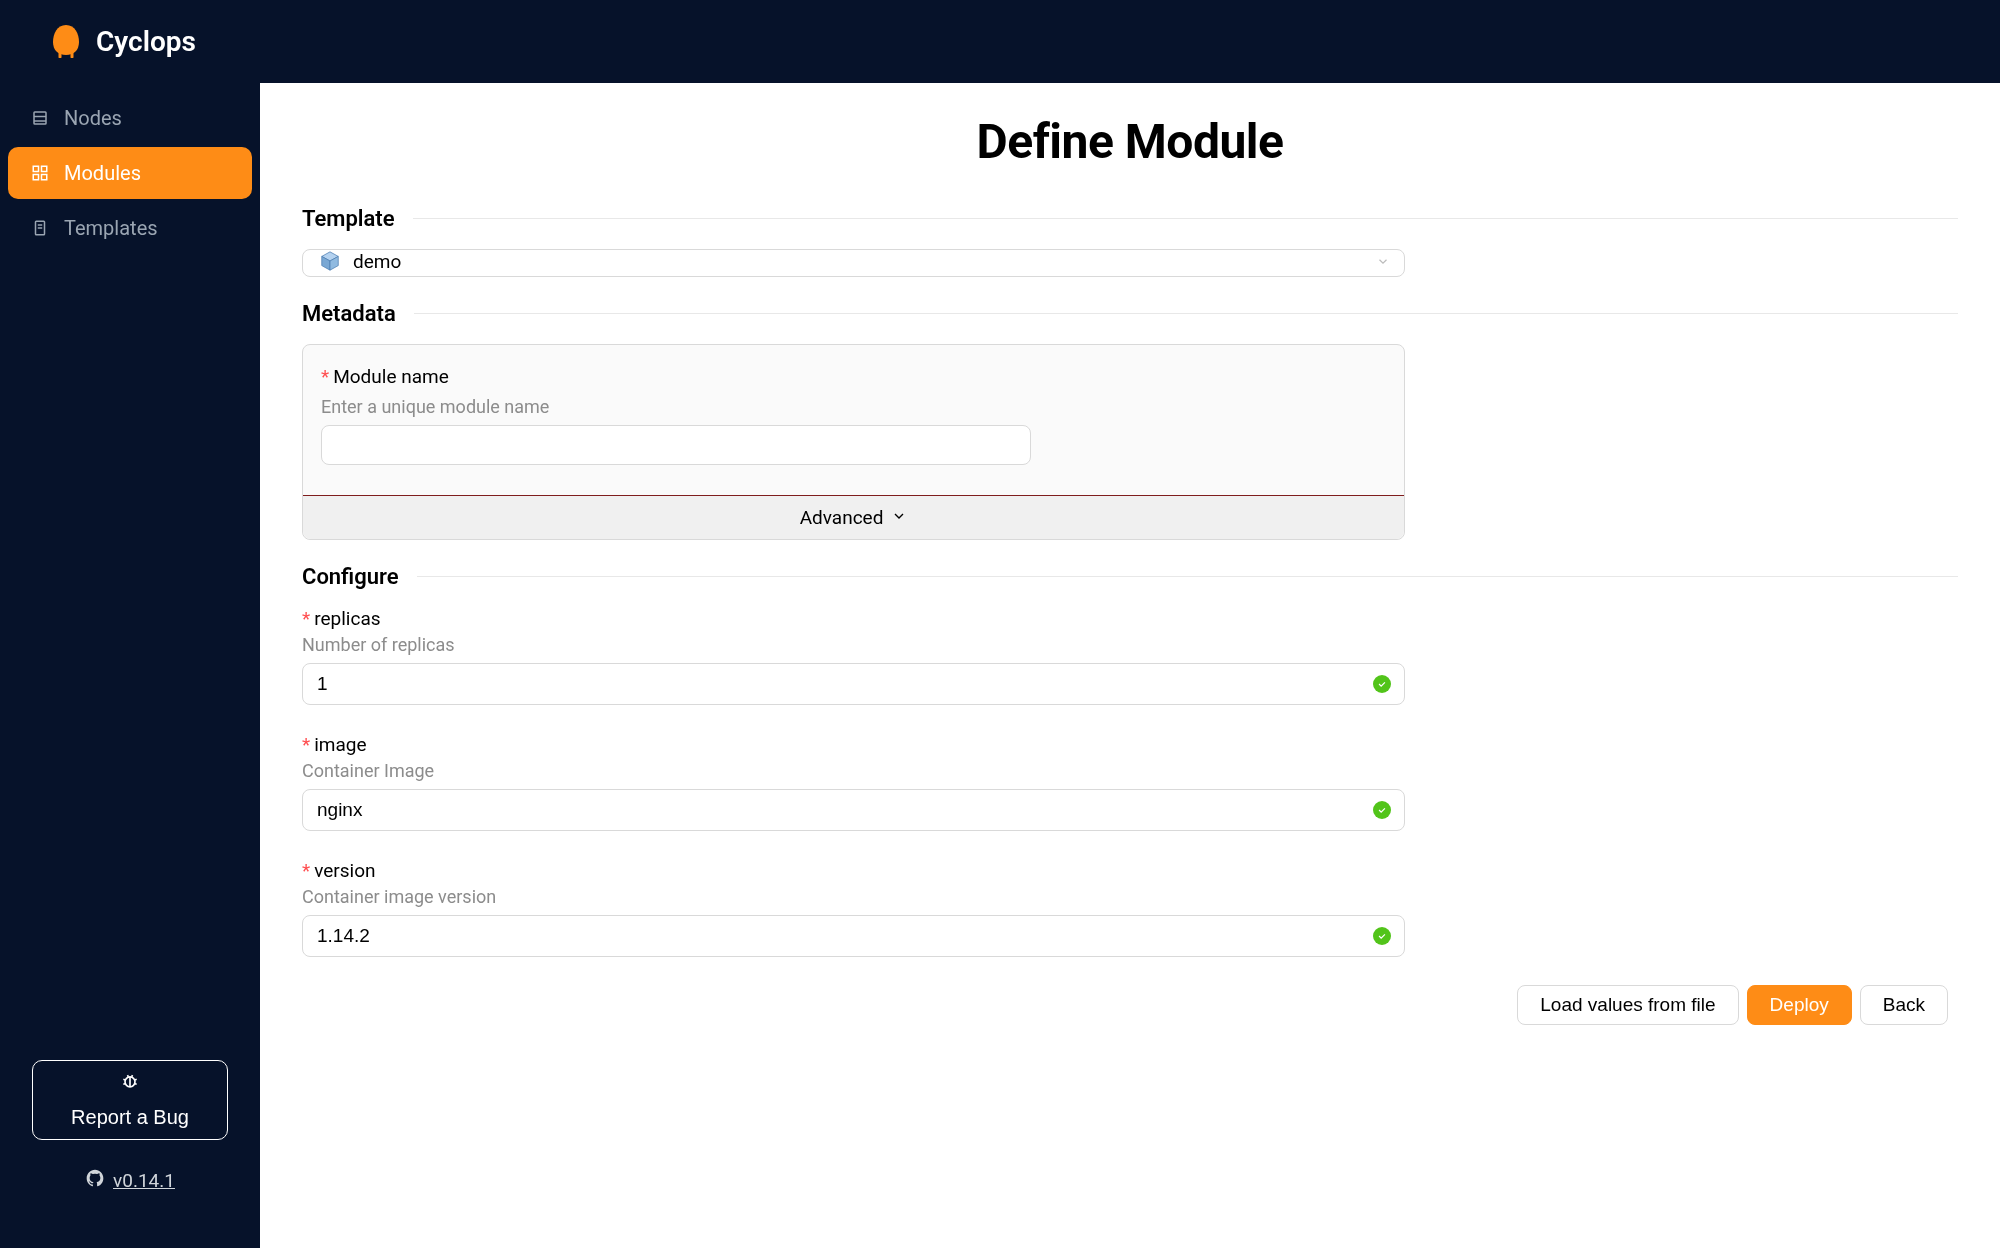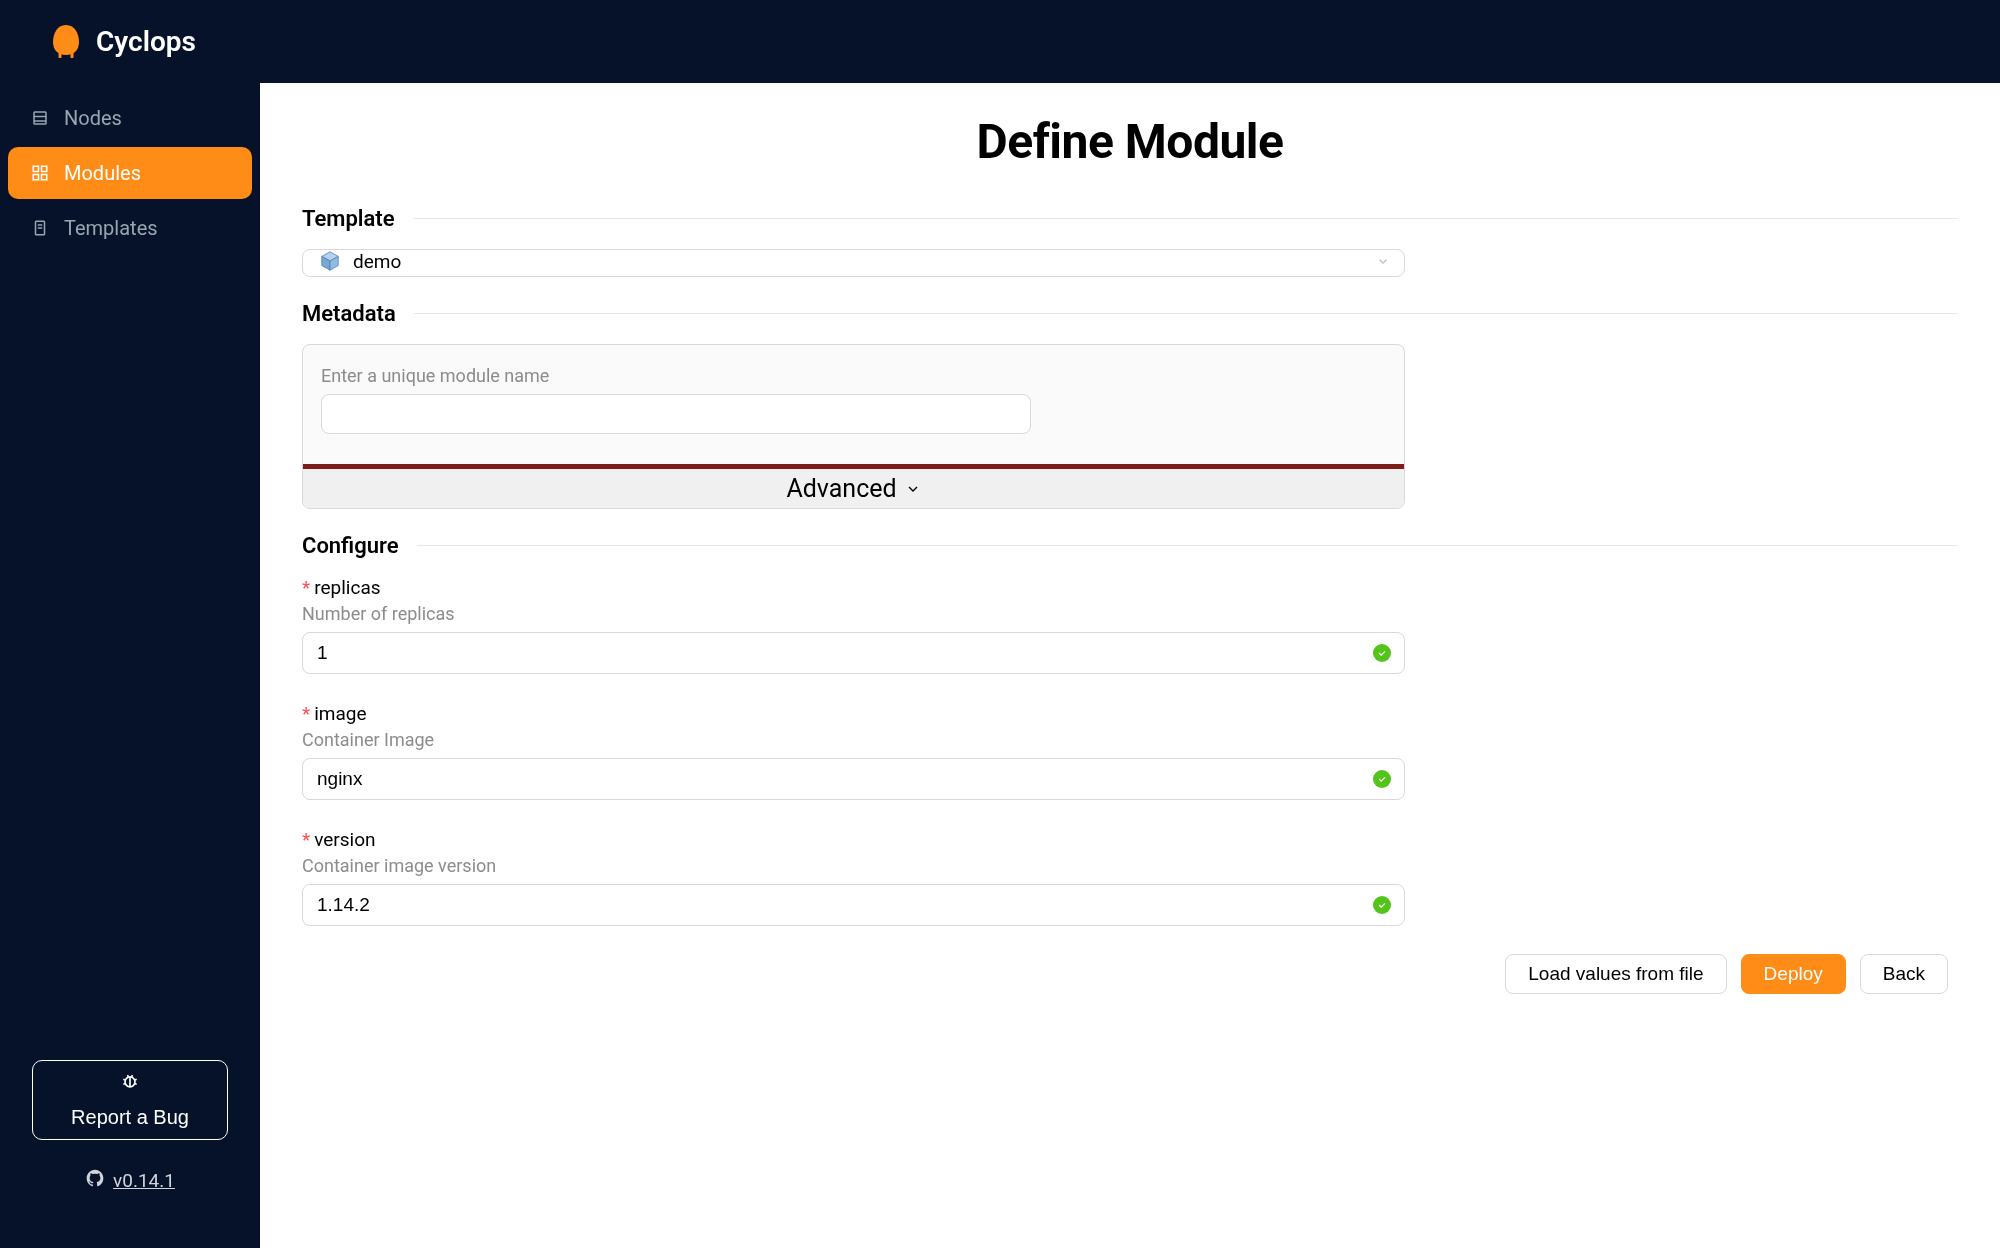--- a/index.html
+++ b/index.html
@@ -184,29 +184,29 @@
     height: 40px;
     border: 1px solid #d9d9d9;
     border-radius: 8px;
     padding: 0 14px;
     font-size: 18px;
     background: #fff;
   }
 
   .advanced-bar {
     margin-top: 30px;
-    border-top: 5px solid #7f1d1d;
+    border-top: 1px solid #7f1d1d;
     background: #f0f0f0;
     border-radius: 0 0 8px 8px;
     height: 44px;
     display: flex;
     align-items: center;
     justify-content: center;
     gap: 8px;
-    font-size: 25px;
+    font-size: 19px;
     cursor: pointer;
     margin-left: -18px;
     margin-right: -18px;
   }
 
   
   .cfg-field {
     width: 1103px;
     margin-bottom: 28px;
   }
@@ -264,21 +264,21 @@
     background: #fff;
     position: absolute;
     right: 2px;
     top: 2px;
   }
 
   
   .footer-actions {
     display: flex;
     justify-content: flex-end;
-    gap: 14px;
+    gap: 8px;
     padding-right: 10px;
     margin-top: 10px;
   }
   .btn {
     height: 40px;
     padding: 0 22px;
     border-radius: 8px;
     font-size: 19px;
     cursor: pointer;
     display: inline-flex;
@@ -394,20 +394,23 @@
         </span>
       </div>
     </div>
 
     <div class="section">
       <div class="section-header">
         <div class="section-title">Metadata</div>
         <div class="section-divider"></div>
       </div>
       <div class="metadata-box">
+        <div class="field-label">
+          <span class="req">*</span><span>Module name</span>
+        </div>
         <div class="field-desc">Enter a unique module name</div>
         <input class="input" type="text" value="" style="">
         <div class="advanced-bar">
           <span>Advanced</span>
           <span>
             <svg width="16" height="16" viewBox="0 0 24 24" fill="none" stroke="currentColor" stroke-width="2">
                 <polyline points="6 9 12 15 18 9"></polyline>
               </svg>
           </span>
         </div>

